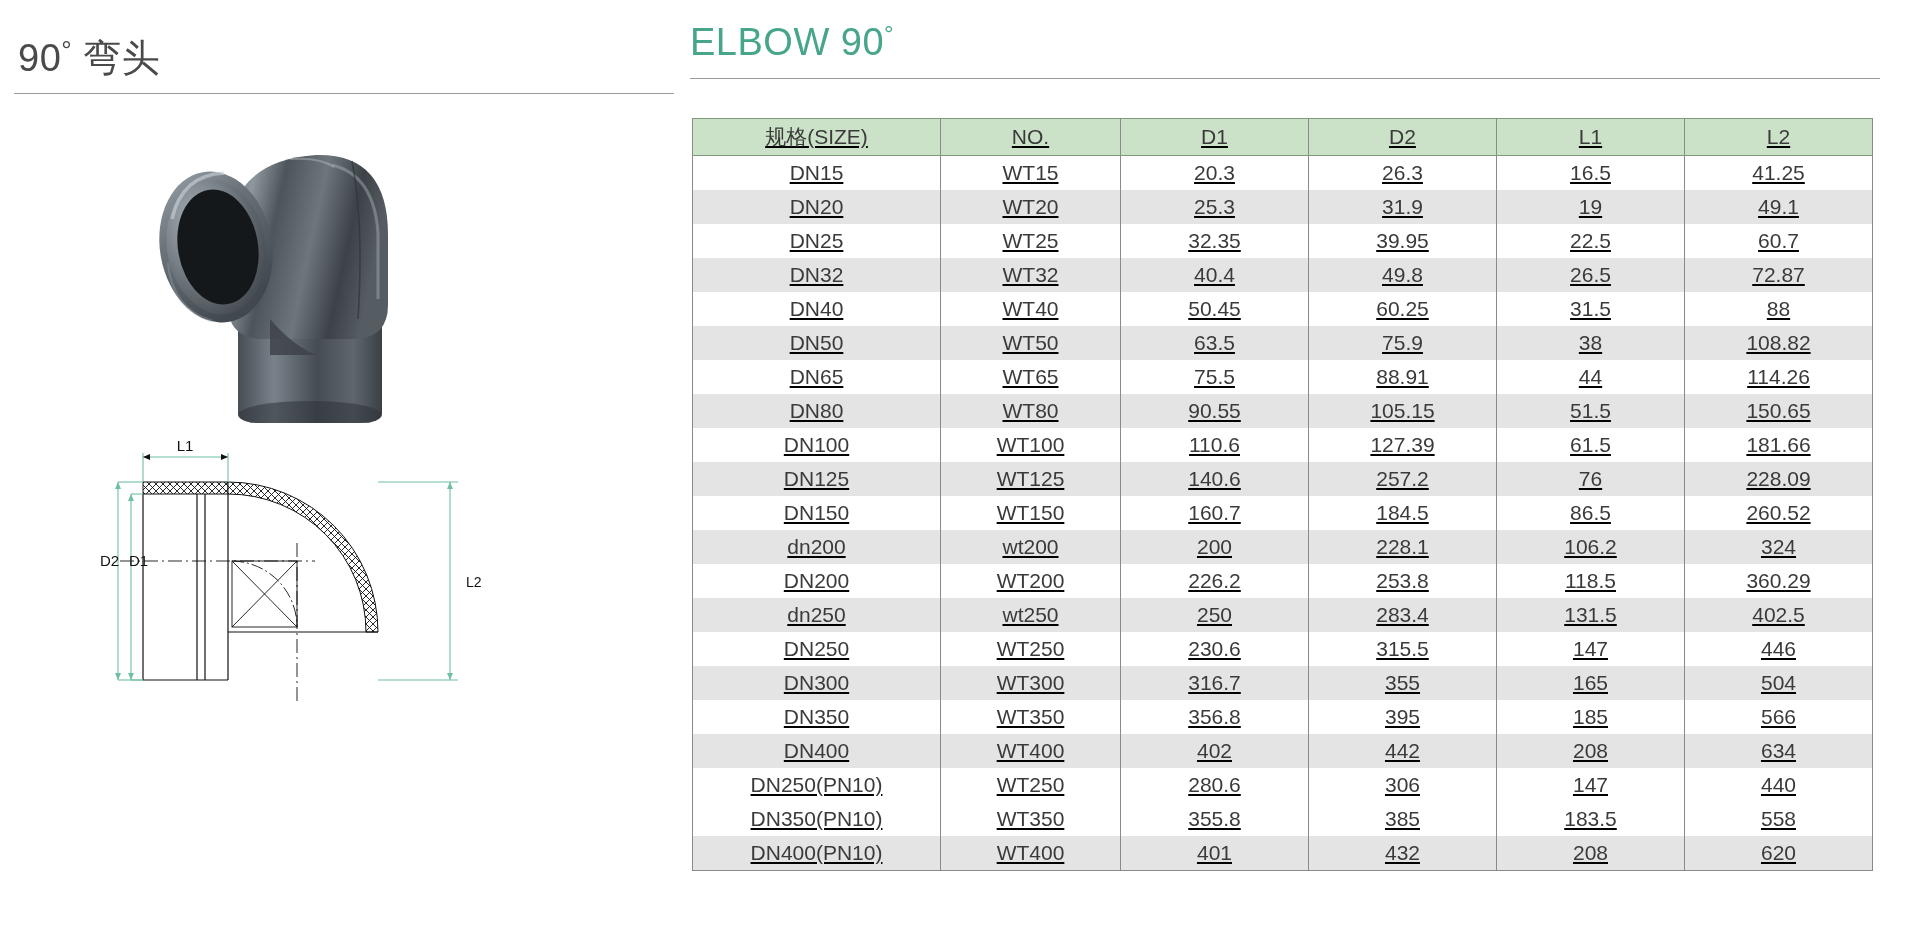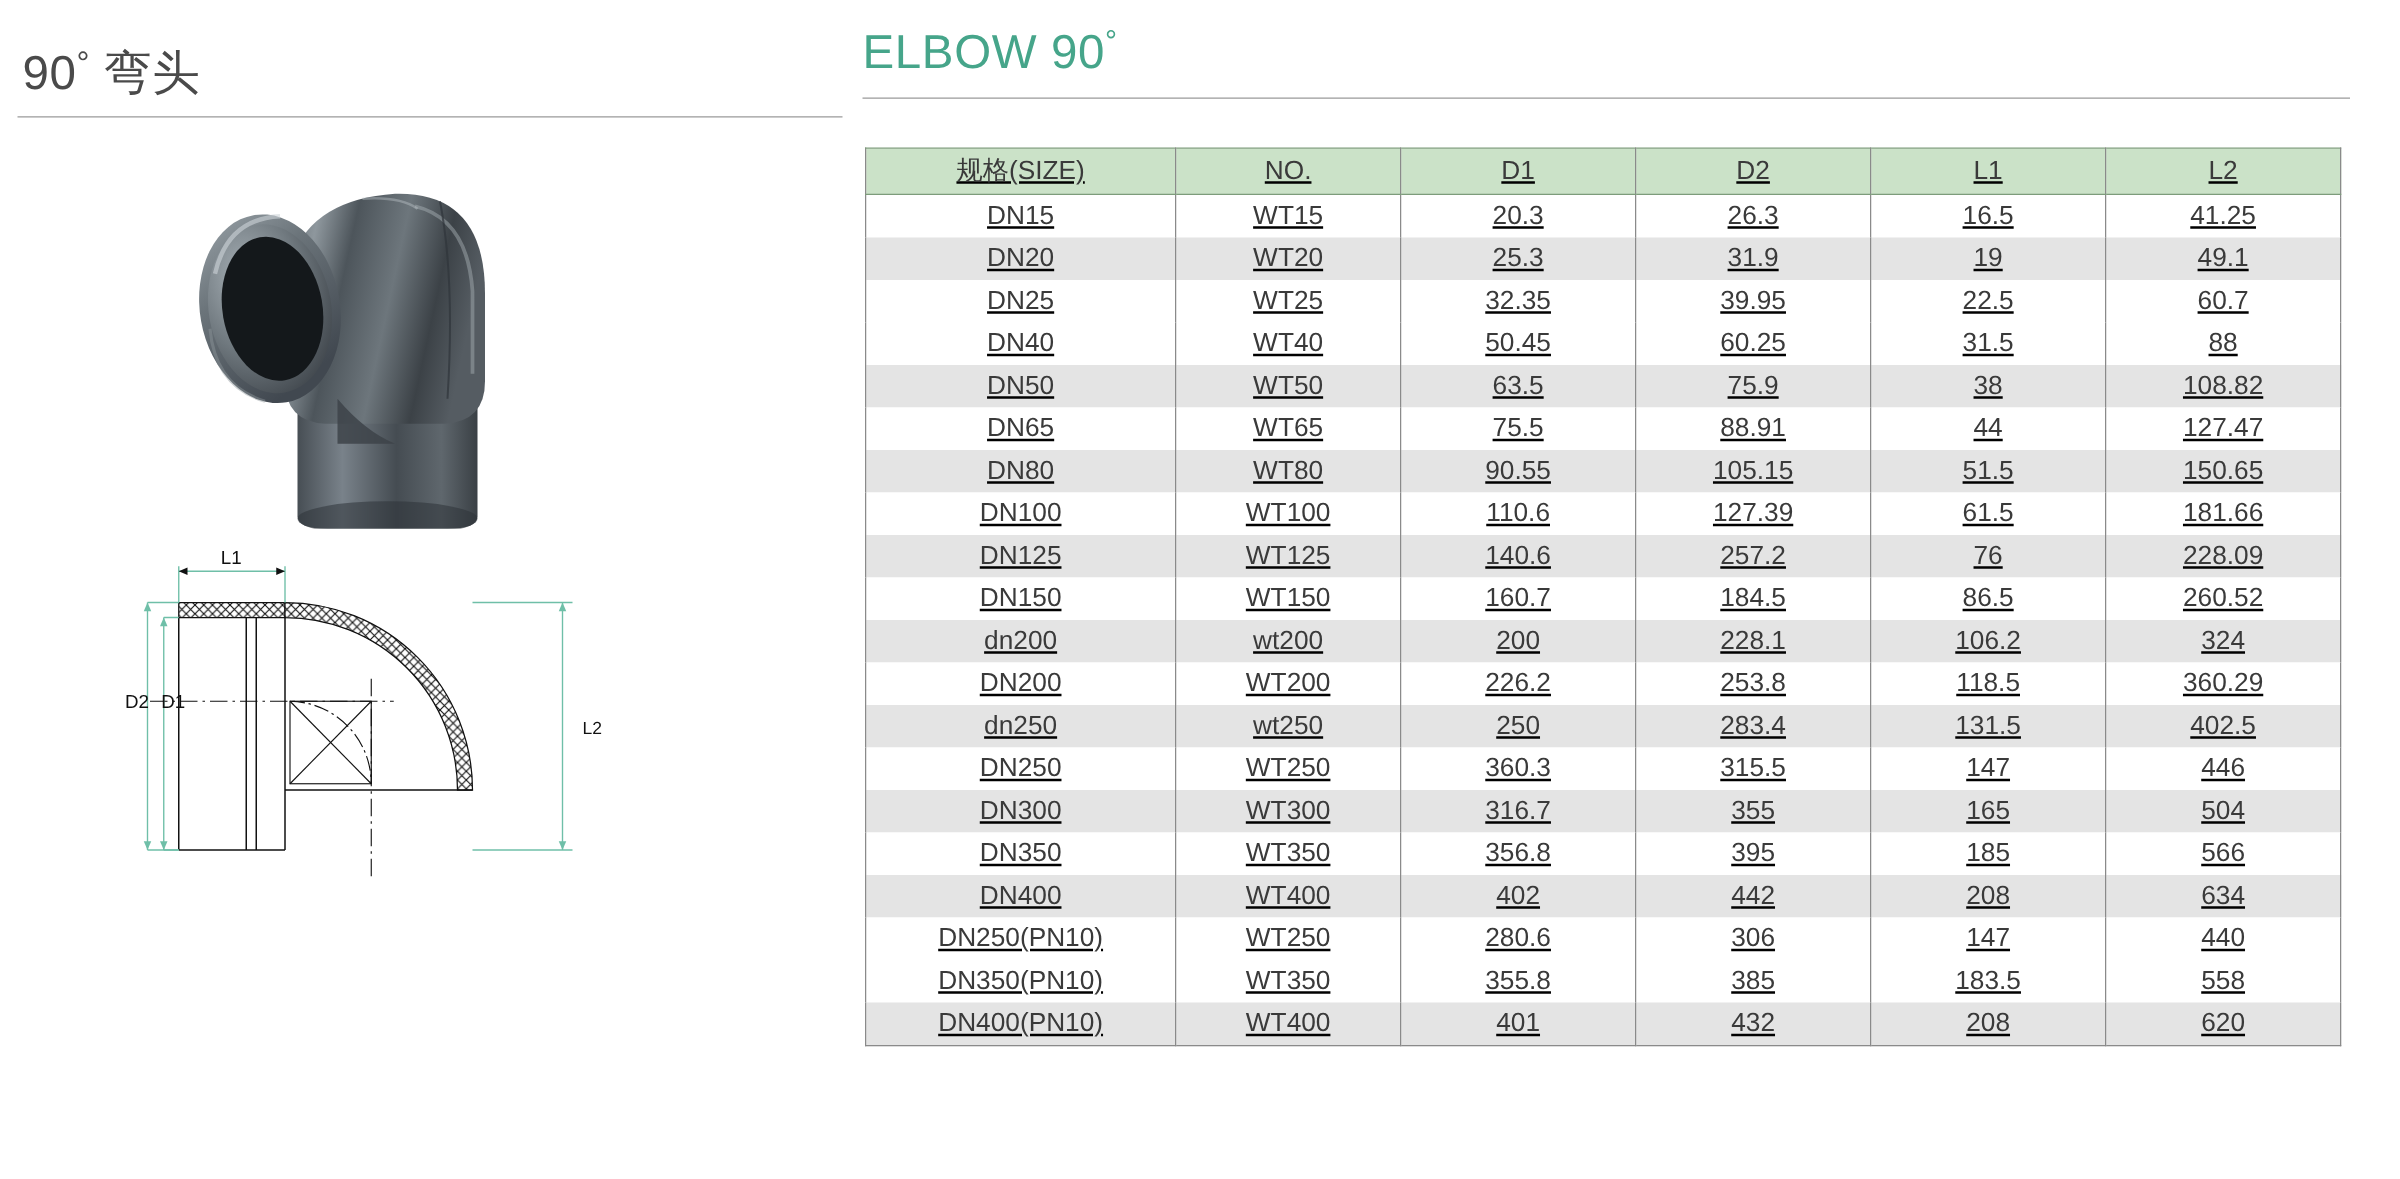--- a/index.html
+++ b/index.html
@@ -281,20 +281,28 @@
               <td>49.1</td>
             </tr>
             <tr class="odd">
               <td>DN25</td>
               <td>WT25</td>
               <td>32.35</td>
               <td>39.95</td>
               <td>22.5</td>
               <td>60.7</td>
             </tr>
+            <tr class="even">
+              <td>DN32</td>
+              <td>WT32</td>
+              <td>40.4</td>
+              <td>49.8</td>
+              <td>26.5</td>
+              <td>72.87</td>
+            </tr>
             <tr class="odd">
               <td>DN40</td>
               <td>WT40</td>
               <td>50.45</td>
               <td>60.25</td>
               <td>31.5</td>
               <td>88</td>
             </tr>
             <tr class="even">
               <td>DN50</td>
@@ -303,21 +311,21 @@
               <td>75.9</td>
               <td>38</td>
               <td>108.82</td>
             </tr>
             <tr class="odd">
               <td>DN65</td>
               <td>WT65</td>
               <td>75.5</td>
               <td>88.91</td>
               <td>44</td>
-              <td>127.47</td>
+              <td>114.26</td>
             </tr>
             <tr class="even">
               <td>DN80</td>
               <td>WT80</td>
               <td>90.55</td>
               <td>105.15</td>
               <td>51.5</td>
               <td>150.65</td>
             </tr>
             <tr class="odd">
@@ -364,21 +372,21 @@
               <td>dn250</td>
               <td>wt250</td>
               <td>250</td>
               <td>283.4</td>
               <td>131.5</td>
               <td>402.5</td>
             </tr>
             <tr class="odd">
               <td>DN250</td>
               <td>WT250</td>
-              <td>360.3</td>
+              <td>230.6</td>
               <td>315.5</td>
               <td>147</td>
               <td>446</td>
             </tr>
             <tr class="even">
               <td>DN300</td>
               <td>WT300</td>
               <td>316.7</td>
               <td>355</td>
               <td>165</td>

